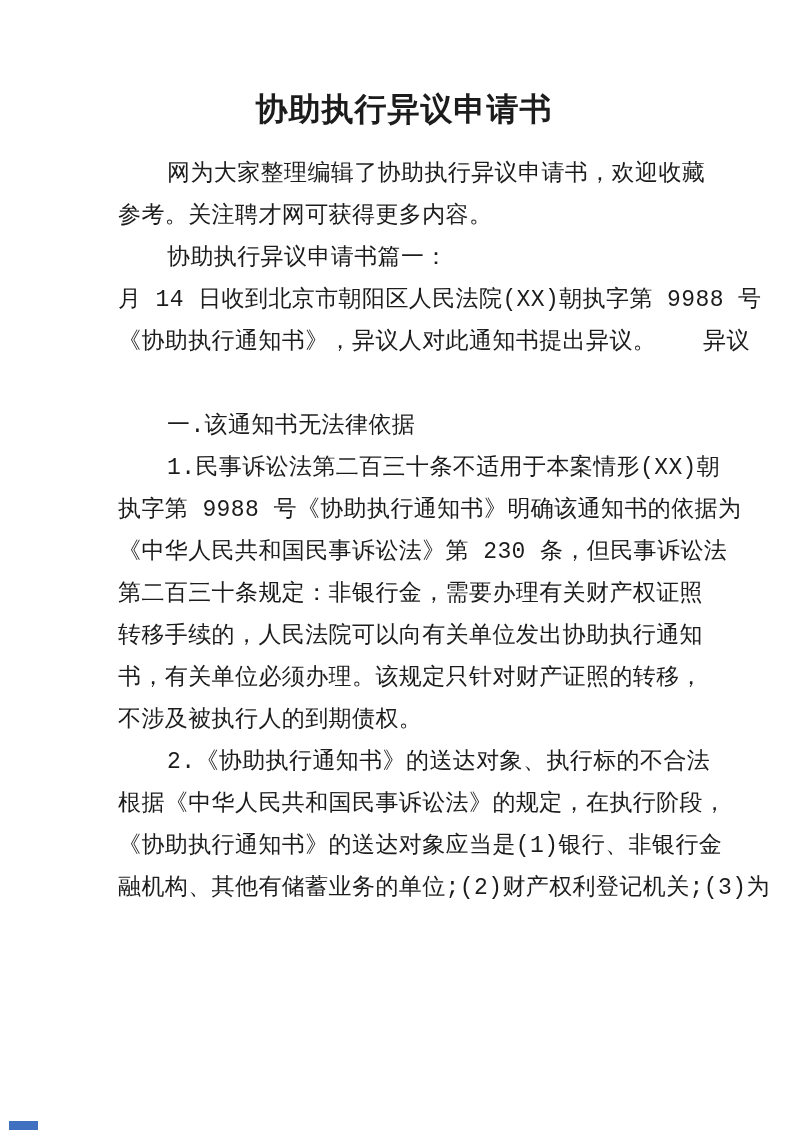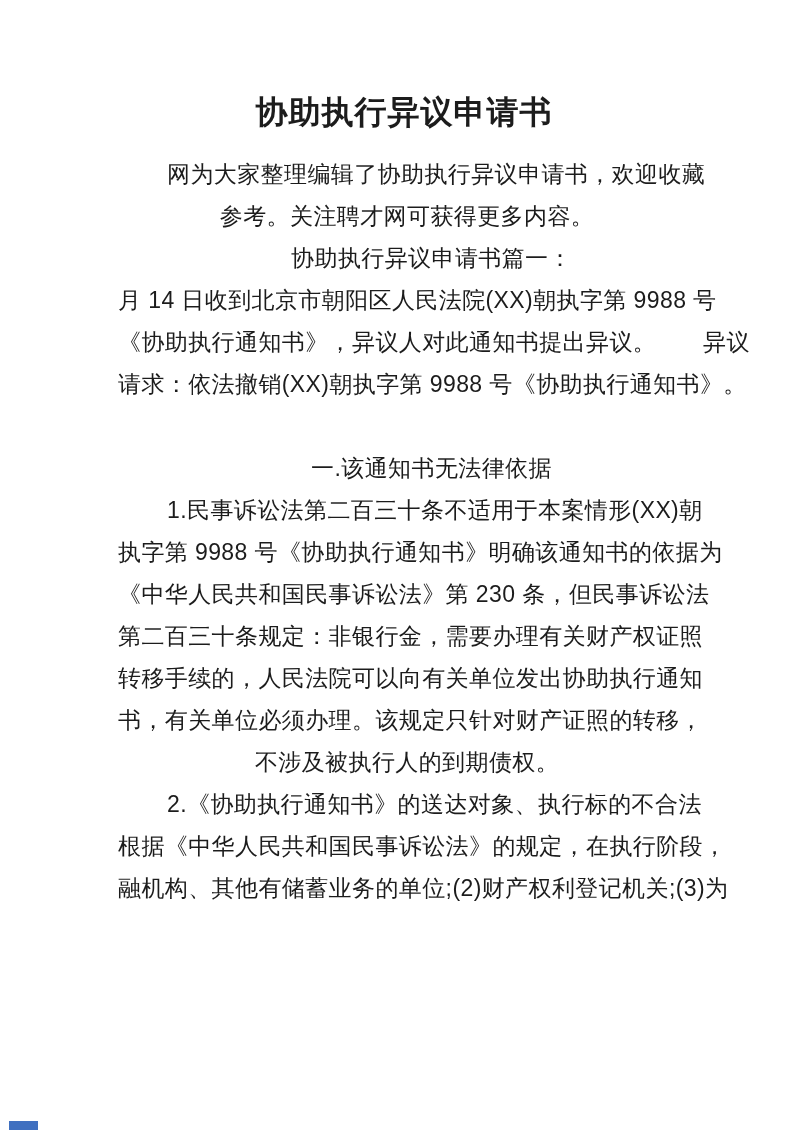--- a/index.html
+++ b/index.html
@@ -6,21 +6,21 @@
     margin: 0;
     padding: 0;
     background: #ffffff;
   }
   .doc-page {
     position: relative;
     width: 800px;
     height: 1132px;
     background: var(--page-bg, #ffffff);
     overflow: hidden;
-    font-family: Liberation Sans, sans-serif;
+    font-family: Liberation Mono, monospace;
     color: var(--text-color, #1c1c1c);
   }
   .doc-title {
     position: absolute;
     top: 90px;
     left: 110px;
     width: 588px;
     height: 44px;
     line-height: 44px;
     text-align: center;
@@ -35,21 +35,20 @@
     left: 118px;
     width: 578px;
   }
   .line {
     height: 42px;
     line-height: 42px;
     font-size: 23px;
     letter-spacing: 0.4px;
     white-space: pre;
     overflow: visible;
-    text-align: center;
   }
   .line.indent {
     text-indent: 49px;
   }
   .blue-marker {
     position: absolute;
     left: 9px;
     top: 1121px;
     width: 29px;
     height: 9px;
@@ -61,29 +60,29 @@
 
 <div class="doc-page">
   <div class="doc-title">协助执行异议申请书</div>
 
   <div class="doc-body">
       <div class="line indent">网为大家整理编辑了协助执行异议申请书，欢迎收藏</div>
       <div class="line">参考。关注聘才网可获得更多内容。</div>
       <div class="line indent">协助执行异议申请书篇一：</div>
       <div class="line">月 14 日收到北京市朝阳区人民法院(XX)朝执字第 9988 号</div>
       <div class="line">《协助执行通知书》，异议人对此通知书提出异议。　　异议</div>
-      <div class="line">请求：依法撤销(XX)朝执字第 9988 号《协助执行通知书》。</div>
       <div class="line"></div>
       <div class="line indent">一.该通知书无法律依据</div>
       <div class="line indent">1.民事诉讼法第二百三十条不适用于本案情形(XX)朝</div>
       <div class="line">执字第 9988 号《协助执行通知书》明确该通知书的依据为</div>
       <div class="line">《中华人民共和国民事诉讼法》第 230 条，但民事诉讼法</div>
       <div class="line">第二百三十条规定：非银行金，需要办理有关财产权证照</div>
       <div class="line">转移手续的，人民法院可以向有关单位发出协助执行通知</div>
       <div class="line">书，有关单位必须办理。该规定只针对财产证照的转移，</div>
       <div class="line">不涉及被执行人的到期债权。</div>
       <div class="line indent">2.《协助执行通知书》的送达对象、执行标的不合法</div>
       <div class="line">根据《中华人民共和国民事诉讼法》的规定，在执行阶段，</div>
+      <div class="line">《协助执行通知书》的送达对象应当是(1)银行、非银行金</div>
       <div class="line">融机构、其他有储蓄业务的单位;(2)财产权利登记机关;(3)为</div>
     </div>
 
   <div class="blue-marker"></div>
 </div>
 
 </body></html>

